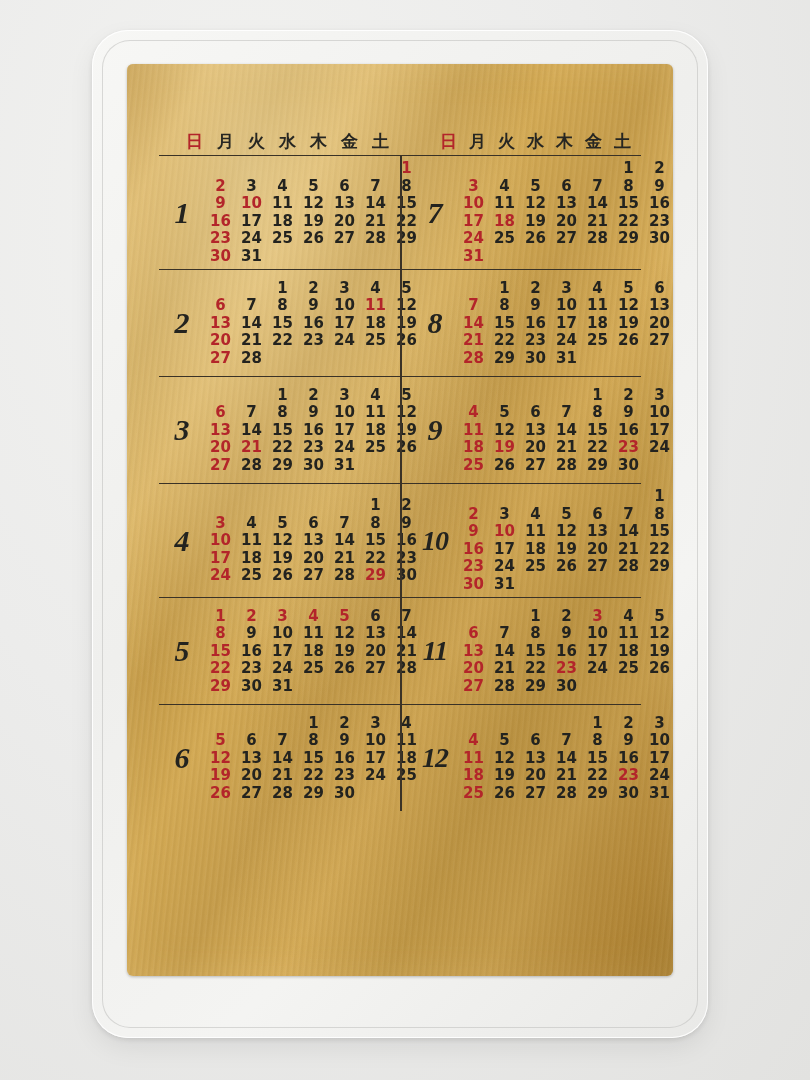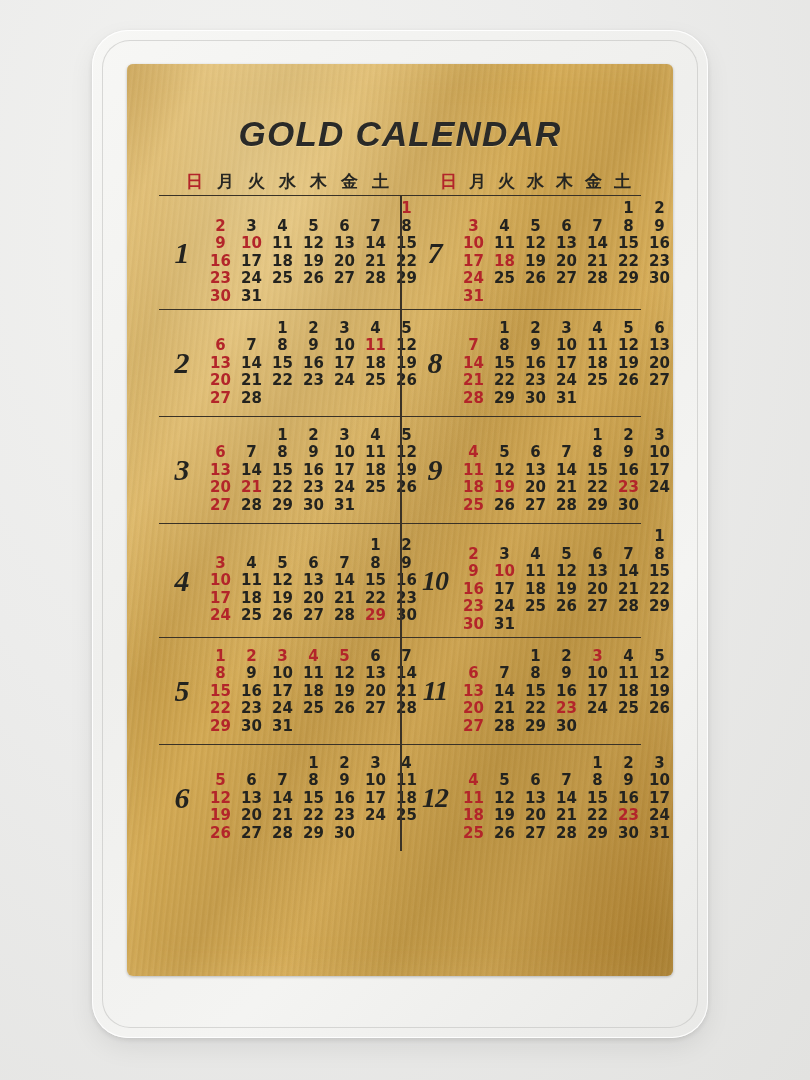--- a/index.html
+++ b/index.html
@@ -224,21 +224,20 @@
 <div class="photo">
 
   <div class="sleeve">
     <div class="sleeve-inner-edge"></div>
   </div>
 
   <div class="card">
     <div class="card-content">
 
       <div class="title-row">
-        <span class="title-main">GOLD CALENDAR</span>
       </div>
 
       <div class="weekday-row">
         <div class="weekday-col left">
           <span class="wd sun">日</span>
           <span class="wd">月</span>
           <span class="wd">火</span>
           <span class="wd">水</span>
           <span class="wd">木</span>
           <span class="wd">金</span>

